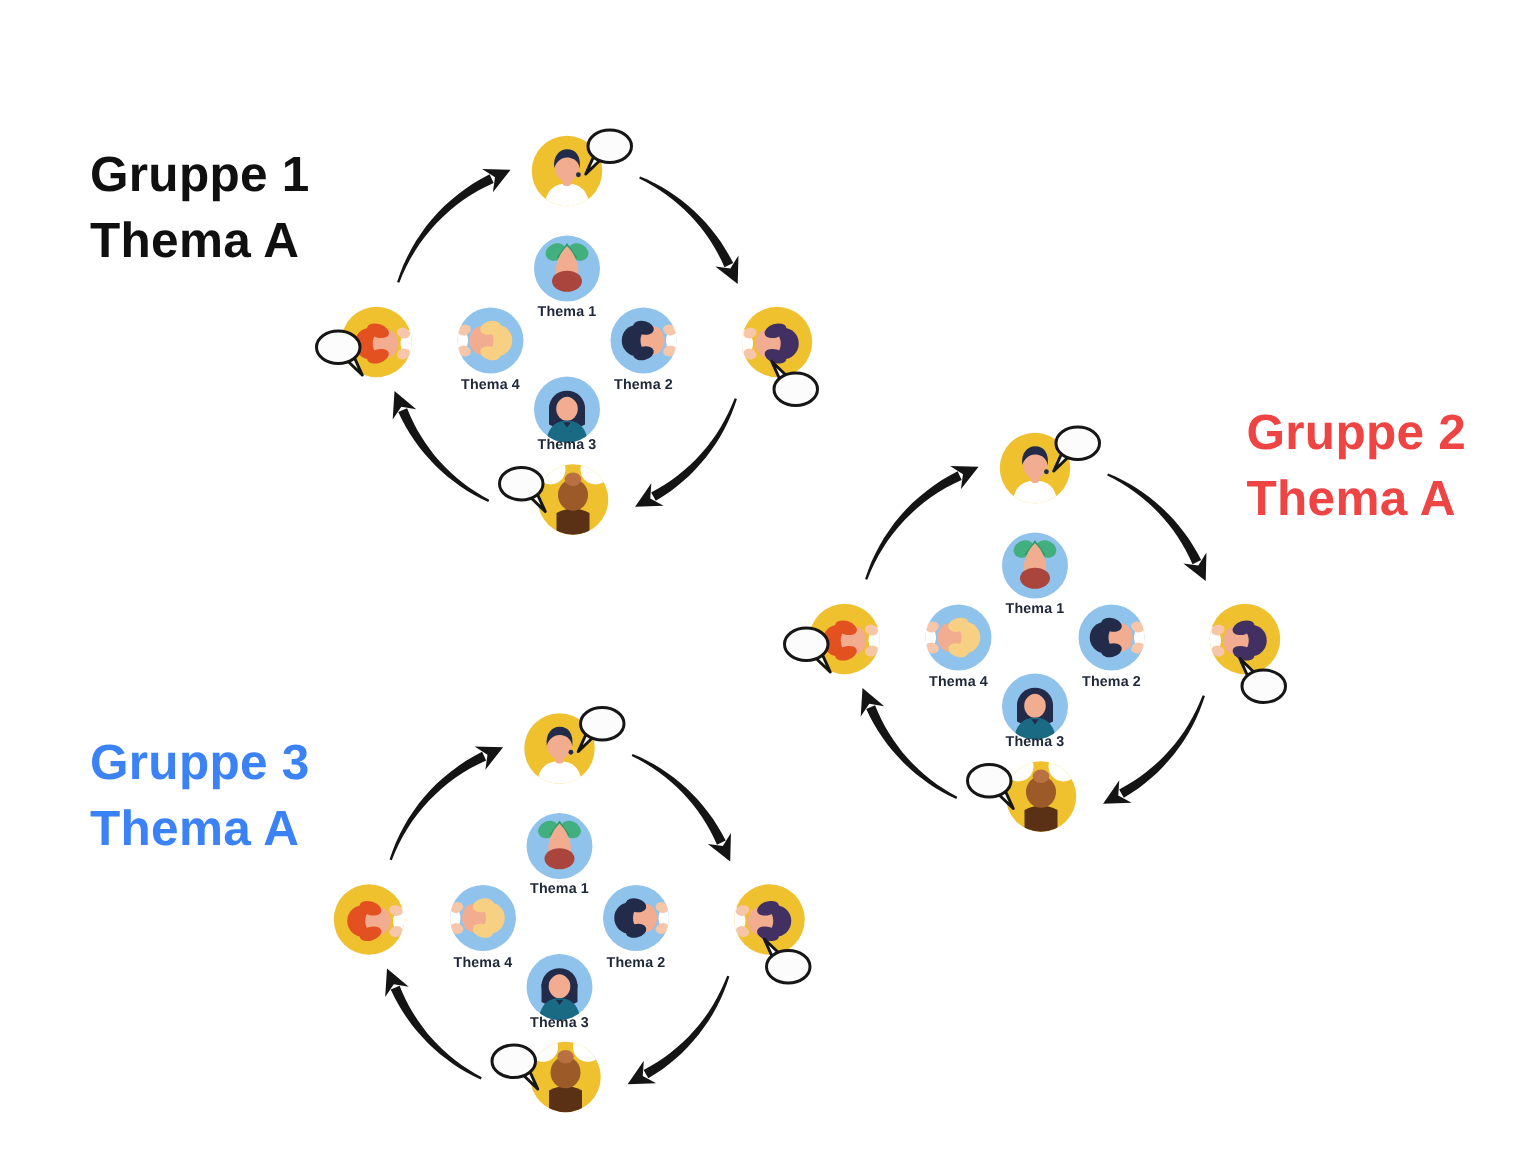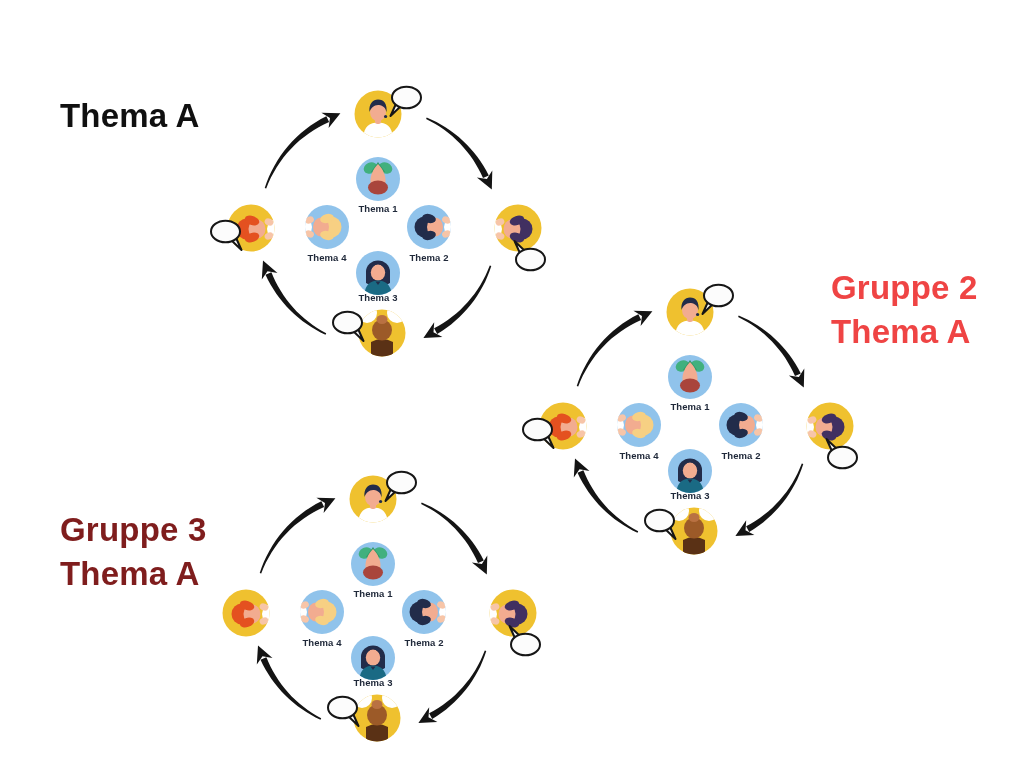--- a/index.html
+++ b/index.html
@@ -11,20 +11,21 @@
   .abs{position:absolute;transform:translate(-50%,-50%);}
   .abs svg{display:block;}
   .topic-label{position:absolute;transform:translate(-50%,-50%);width:76px;
                text-align:center;font-size:9.5px;font-weight:700;letter-spacing:.1px;}
 </style>
 </head>
 <body>
 
 <div id="canvas" style="background: rgb(255, 255, 255);">
     <div class="group-title" style="left:60px;top:94px;color:#101010">
+       <div>Gruppe 1</div>
        <div>Thema A</div>
      </div>
     <div class="group" style="left:378px;top:227px">
       <div class="abs" style="left:0;top:0">
       <svg width="340" height="290" viewBox="-170 -145 340 290">
         <path d="M-113.3,-39.0 L-111.3,-44.7 L-109.1,-50.3 L-106.5,-55.8 L-103.7,-61.1 L-100.7,-66.3 L-97.3,-71.4 L-93.8,-76.3 L-89.9,-81.0 L-85.9,-85.5 L-81.6,-89.8 L-77.0,-93.9 L-72.3,-97.7 L-67.4,-101.4 L-62.3,-104.8 L-57.1,-107.9 L-51.6,-110.8 L-48.9,-105.0 L-54.2,-102.5 L-59.4,-99.8 L-64.4,-96.8 L-69.2,-93.6 L-73.9,-90.1 L-78.5,-86.4 L-82.8,-82.4 L-86.9,-78.3 L-90.9,-73.9 L-94.6,-69.4 L-98.1,-64.6 L-101.3,-59.7 L-104.3,-54.6 L-107.1,-49.4 L-109.6,-44.0 L-111.8,-38.5 Z" fill="#141414"></path>
           <path d="M-37.6,-113.8 L-49.4,-98.9 L-48.0,-108.9 L-56.6,-114.3 Z" fill="#141414"></path>
           <path d="M48.7,-109.4 L53.6,-107.3 L58.5,-104.9 L63.2,-102.3 L67.8,-99.5 L72.2,-96.5 L76.6,-93.3 L80.8,-89.9 L84.8,-86.3 L88.7,-82.5 L92.4,-78.6 L95.9,-74.5 L99.3,-70.2 L102.5,-65.8 L105.4,-61.2 L108.2,-56.5 L110.8,-51.6 L105.0,-48.9 L102.8,-53.7 L100.4,-58.3 L97.8,-62.8 L95.1,-67.2 L92.1,-71.5 L88.9,-75.6 L85.5,-79.6 L82.0,-83.5 L78.3,-87.1 L74.4,-90.7 L70.4,-94.0 L66.2,-97.2 L61.9,-100.2 L57.4,-103.0 L52.8,-105.6 L48.1,-108.0 Z" fill="#141414"></path>
           <path d="M113.8,-37.6 L98.9,-49.4 L108.9,-48.0 L114.3,-56.6 Z" fill="#141414"></path>
           <path d="M113.3,39.0 L111.5,44.2 L109.5,49.3 L107.3,54.4 L104.8,59.3 L102.1,64.1 L99.2,68.8 L96.0,73.4 L92.7,77.8 L89.1,82.0 L85.4,86.1 L81.5,90.1 L77.3,93.8 L73.1,97.4 L68.6,100.8 L64.0,103.9 L59.2,106.9 L56.1,101.3 L60.8,98.7 L65.3,96.0 L69.8,93.0 L74.0,89.8 L78.2,86.4 L82.2,82.9 L86.0,79.1 L89.6,75.2 L93.1,71.1 L96.4,66.9 L99.5,62.5 L102.4,57.9 L105.0,53.2 L107.5,48.4 L109.7,43.5 L111.8,38.5 Z" fill="#141414"></path>
@@ -361,21 +362,21 @@
           </g>
         </svg>
       </div>
       <div class="abs" style="left:-150px;top:9px">
         <svg width="40" height="34" viewBox="0 0 40 34" style="transform:none">
     <path d="M21,19 L33.5,31 L26.5,15.5 Z" fill="#fcfcfc" stroke="#161616" stroke-width="2" stroke-linejoin="round"></path>
     <ellipse cx="17.5" cy="12.5" rx="14.5" ry="10.8" fill="#fcfcfc" stroke="#161616" stroke-width="2"></ellipse>
         </svg>
       </div>
     </div>
-    <div class="group-title" style="left:60px;top:508px;color:#7f1d1d">
+    <div class="group-title" style="left:60px;top:486px;color:#3b82f6">
        <div>Gruppe 3</div>
        <div>Thema A</div>
      </div>
     <div class="group" style="left:373px;top:612px">
       <div class="abs" style="left:0;top:0">
       <svg width="340" height="290" viewBox="-170 -145 340 290">
         <path d="M-113.3,-39.0 L-111.3,-44.7 L-109.1,-50.3 L-106.5,-55.8 L-103.7,-61.1 L-100.7,-66.3 L-97.3,-71.4 L-93.8,-76.3 L-89.9,-81.0 L-85.9,-85.5 L-81.6,-89.8 L-77.0,-93.9 L-72.3,-97.7 L-67.4,-101.4 L-62.3,-104.8 L-57.1,-107.9 L-51.6,-110.8 L-48.9,-105.0 L-54.2,-102.5 L-59.4,-99.8 L-64.4,-96.8 L-69.2,-93.6 L-73.9,-90.1 L-78.5,-86.4 L-82.8,-82.4 L-86.9,-78.3 L-90.9,-73.9 L-94.6,-69.4 L-98.1,-64.6 L-101.3,-59.7 L-104.3,-54.6 L-107.1,-49.4 L-109.6,-44.0 L-111.8,-38.5 Z" fill="#141414"></path>
           <path d="M-37.6,-113.8 L-49.4,-98.9 L-48.0,-108.9 L-56.6,-114.3 Z" fill="#141414"></path>
           <path d="M48.7,-109.4 L53.6,-107.3 L58.5,-104.9 L63.2,-102.3 L67.8,-99.5 L72.2,-96.5 L76.6,-93.3 L80.8,-89.9 L84.8,-86.3 L88.7,-82.5 L92.4,-78.6 L95.9,-74.5 L99.3,-70.2 L102.5,-65.8 L105.4,-61.2 L108.2,-56.5 L110.8,-51.6 L105.0,-48.9 L102.8,-53.7 L100.4,-58.3 L97.8,-62.8 L95.1,-67.2 L92.1,-71.5 L88.9,-75.6 L85.5,-79.6 L82.0,-83.5 L78.3,-87.1 L74.4,-90.7 L70.4,-94.0 L66.2,-97.2 L61.9,-100.2 L57.4,-103.0 L52.8,-105.6 L48.1,-108.0 Z" fill="#141414"></path>
           <path d="M113.8,-37.6 L98.9,-49.4 L108.9,-48.0 L114.3,-56.6 Z" fill="#141414"></path>

